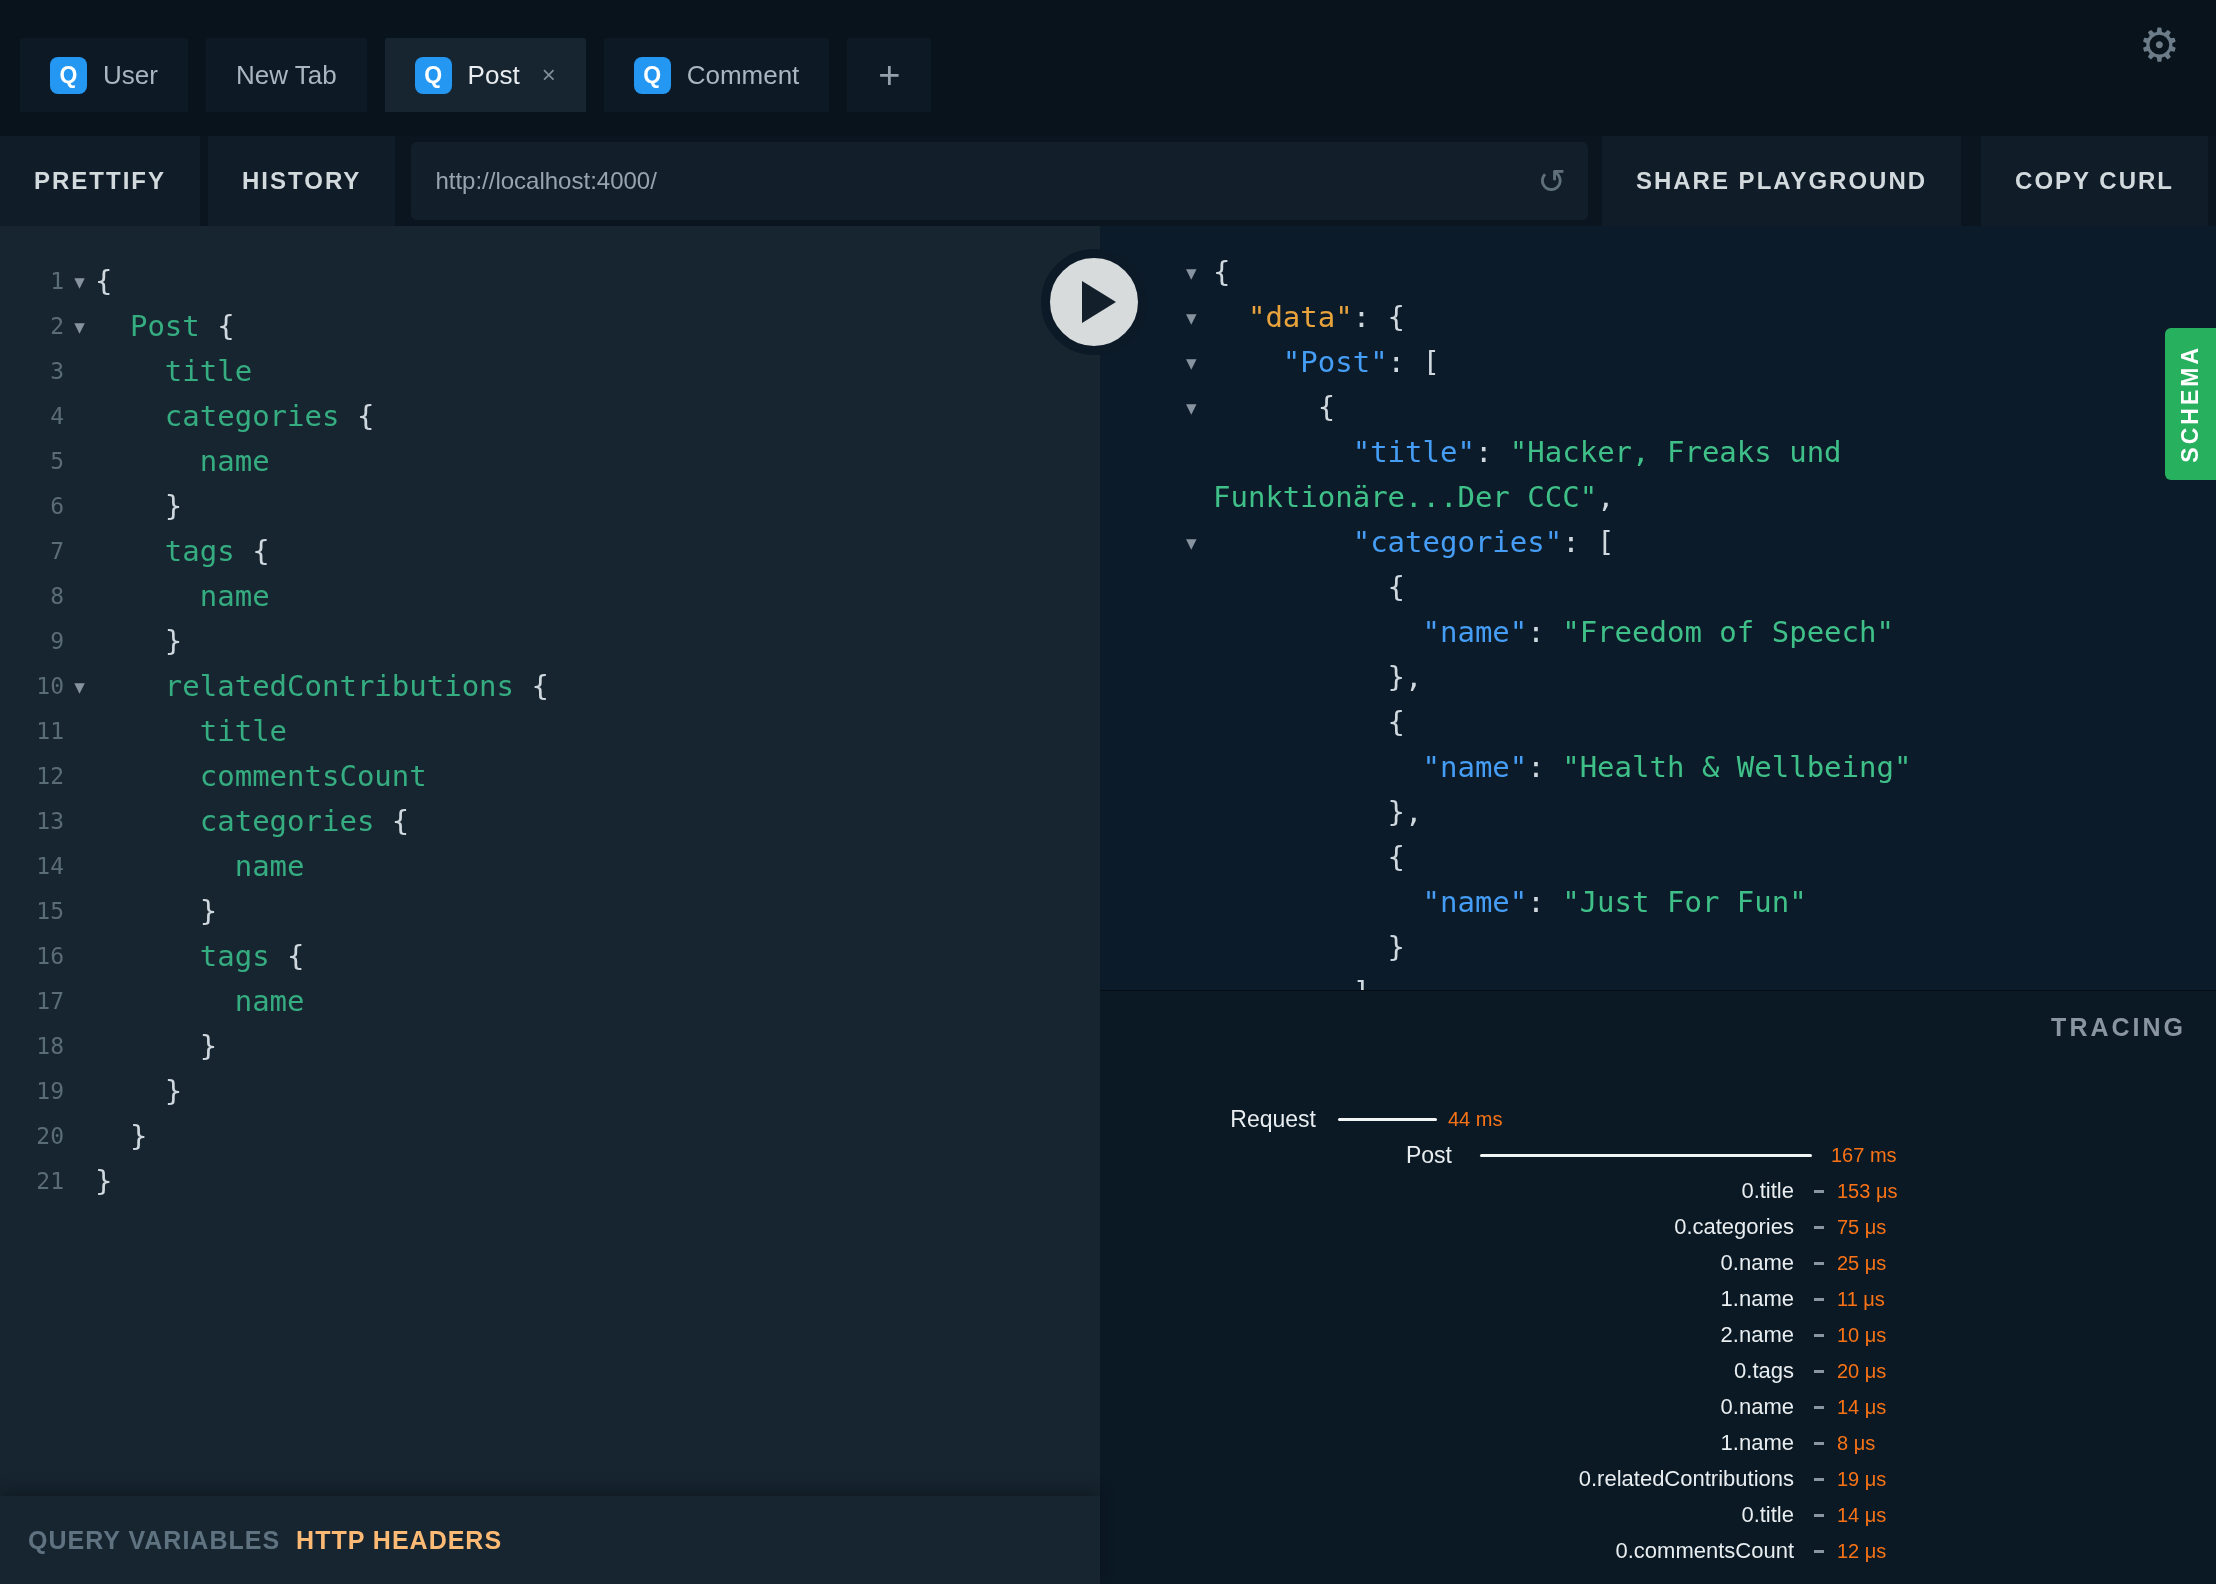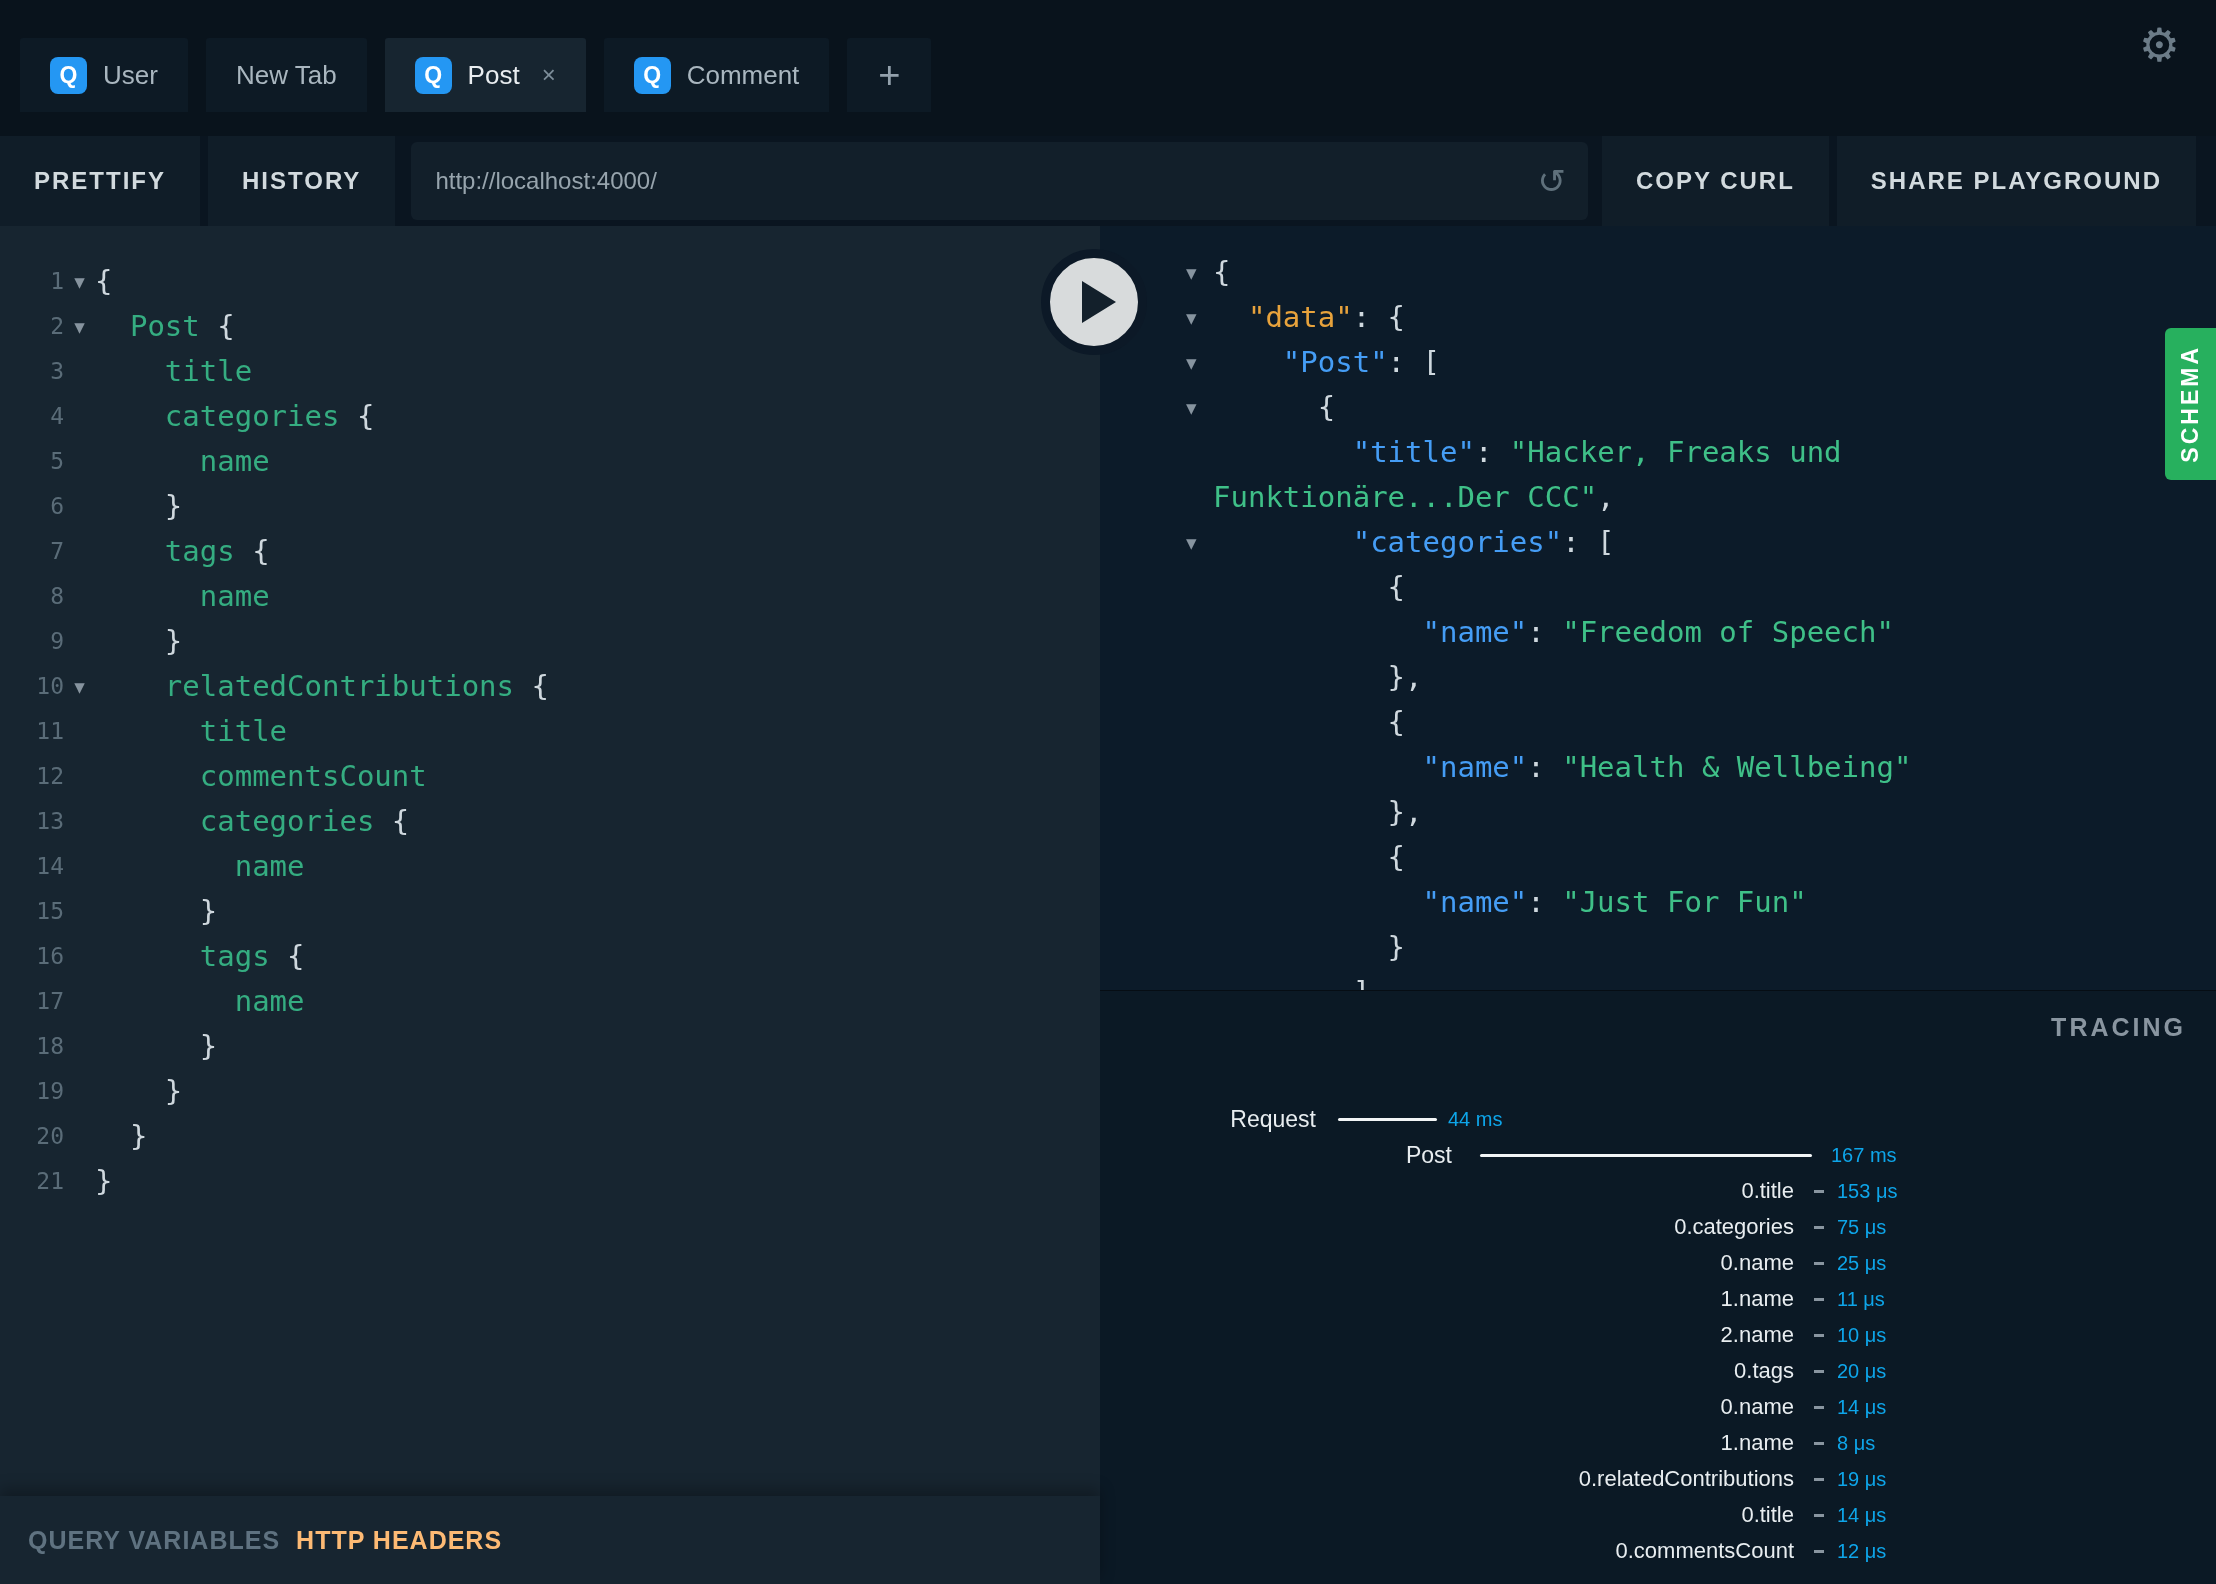--- a/index.html
+++ b/index.html
@@ -60,21 +60,21 @@
   .trace-rows { position:absolute; top:110px; left:16px; width:1116px; }
   .trow { position:relative; height:36px; }
   .t-label { position:absolute; color:#e8edf0; font-size:23px; line-height:36px; white-space:nowrap; }
   .trow.request .t-label { right:916px; }
   .trow.post    .t-label { right:780px; }
   .trow.detail  .t-label { right:438px; font-size:22px; }
   .t-bar { position:absolute; height:3px; top:17px; background:#f2f5f6; border-radius:2px; }
   .trow.request .t-bar { left:222px; width:99px; }
   .trow.post    .t-bar { left:364px; width:332px; }
   .t-dash { position:absolute; left:698px; width:10px; height:3px; top:17px; background:#8995a0; }
-  .t-val { position:absolute; color:#0ea5e9; font-size:20px; line-height:36px; white-space:nowrap; }
+  .t-val { position:absolute; color:#f97316; font-size:20px; line-height:36px; white-space:nowrap; }
   .trow.request .t-val { left:332px; }
   .trow.post    .t-val { left:715px; }
   .trow.detail  .t-val { left:721px; }
 
   
   .bottombar { position:absolute; left:0; top:1496px; width:1100px; height:88px; background:#172530;
                box-shadow:0 -7px 14px rgba(0,0,0,0.28); display:flex; align-items:center;
                padding-left:28px; gap:16px; z-index:4; }
   .qv { color:#5f7280; font-size:25px; font-weight:bold; letter-spacing:1px; cursor:pointer; }
   .hh { color:#fdba74; font-size:25px; font-weight:bold; letter-spacing:1px; cursor:pointer; }
@@ -121,22 +121,22 @@
     <div class="gear">⚙</div>
   </header>
 
   <div class="toolbar">
     <button class="tbtn">PRETTIFY</button>
     <button class="tbtn">HISTORY</button>
     <div class="urlbox">
       <span class="urltext">http://localhost:4000/</span>
       <span class="reload">↺</span>
     </div>
+    <button class="tbtn share">SHARE PLAYGROUND</button>
     <button class="tbtn">COPY CURL</button>
-    <button class="tbtn share">SHARE PLAYGROUND</button>
   </div>
 
   <div class="editor-pane">
     <div id="editor-lines">
         <div class="cline"><span class="lnum">1</span><span class="fold">▾</span><span class="ctext"><span class="tk-p">{</span></span></div>
         <div class="cline"><span class="lnum">2</span><span class="fold">▾</span><span class="ctext"><span class="tk-f">  Post </span><span class="tk-p">{</span></span></div>
         <div class="cline"><span class="lnum">3</span><span class="fold"></span><span class="ctext"><span class="tk-f">    title</span></span></div>
         <div class="cline"><span class="lnum">4</span><span class="fold"></span><span class="ctext"><span class="tk-f">    categories </span><span class="tk-p">{</span></span></div>
         <div class="cline"><span class="lnum">5</span><span class="fold"></span><span class="ctext"><span class="tk-f">      name</span></span></div>
         <div class="cline"><span class="lnum">6</span><span class="fold"></span><span class="ctext"><span class="tk-p">    }</span></span></div>

